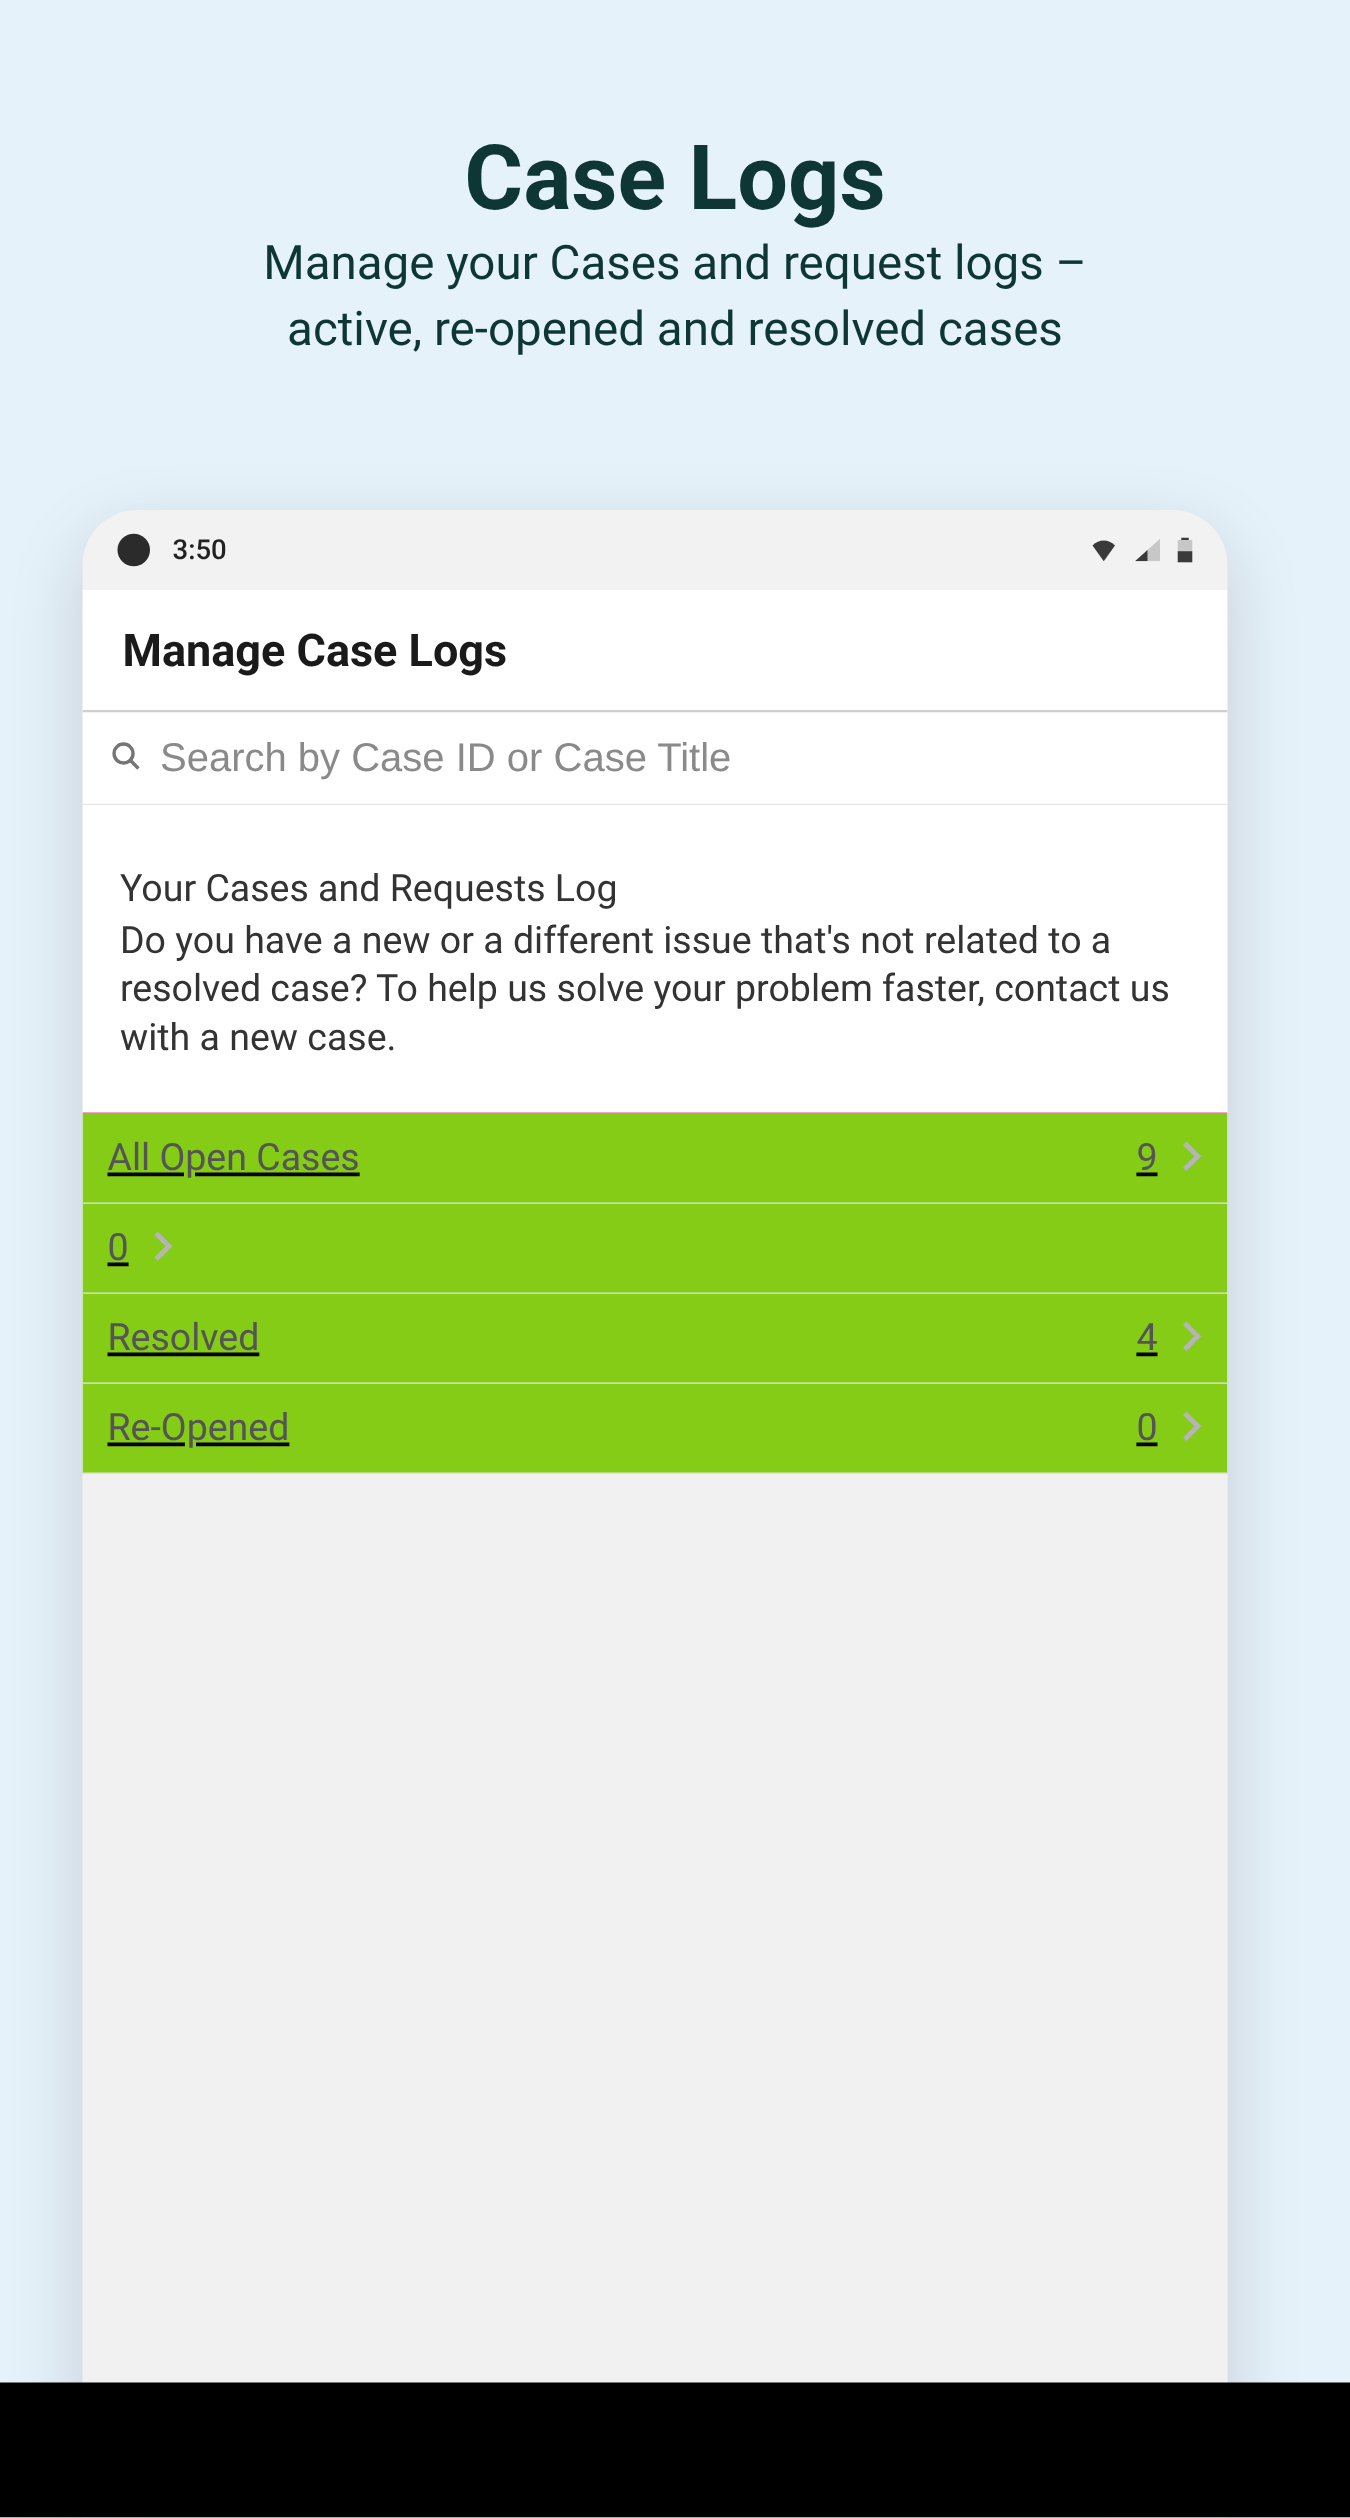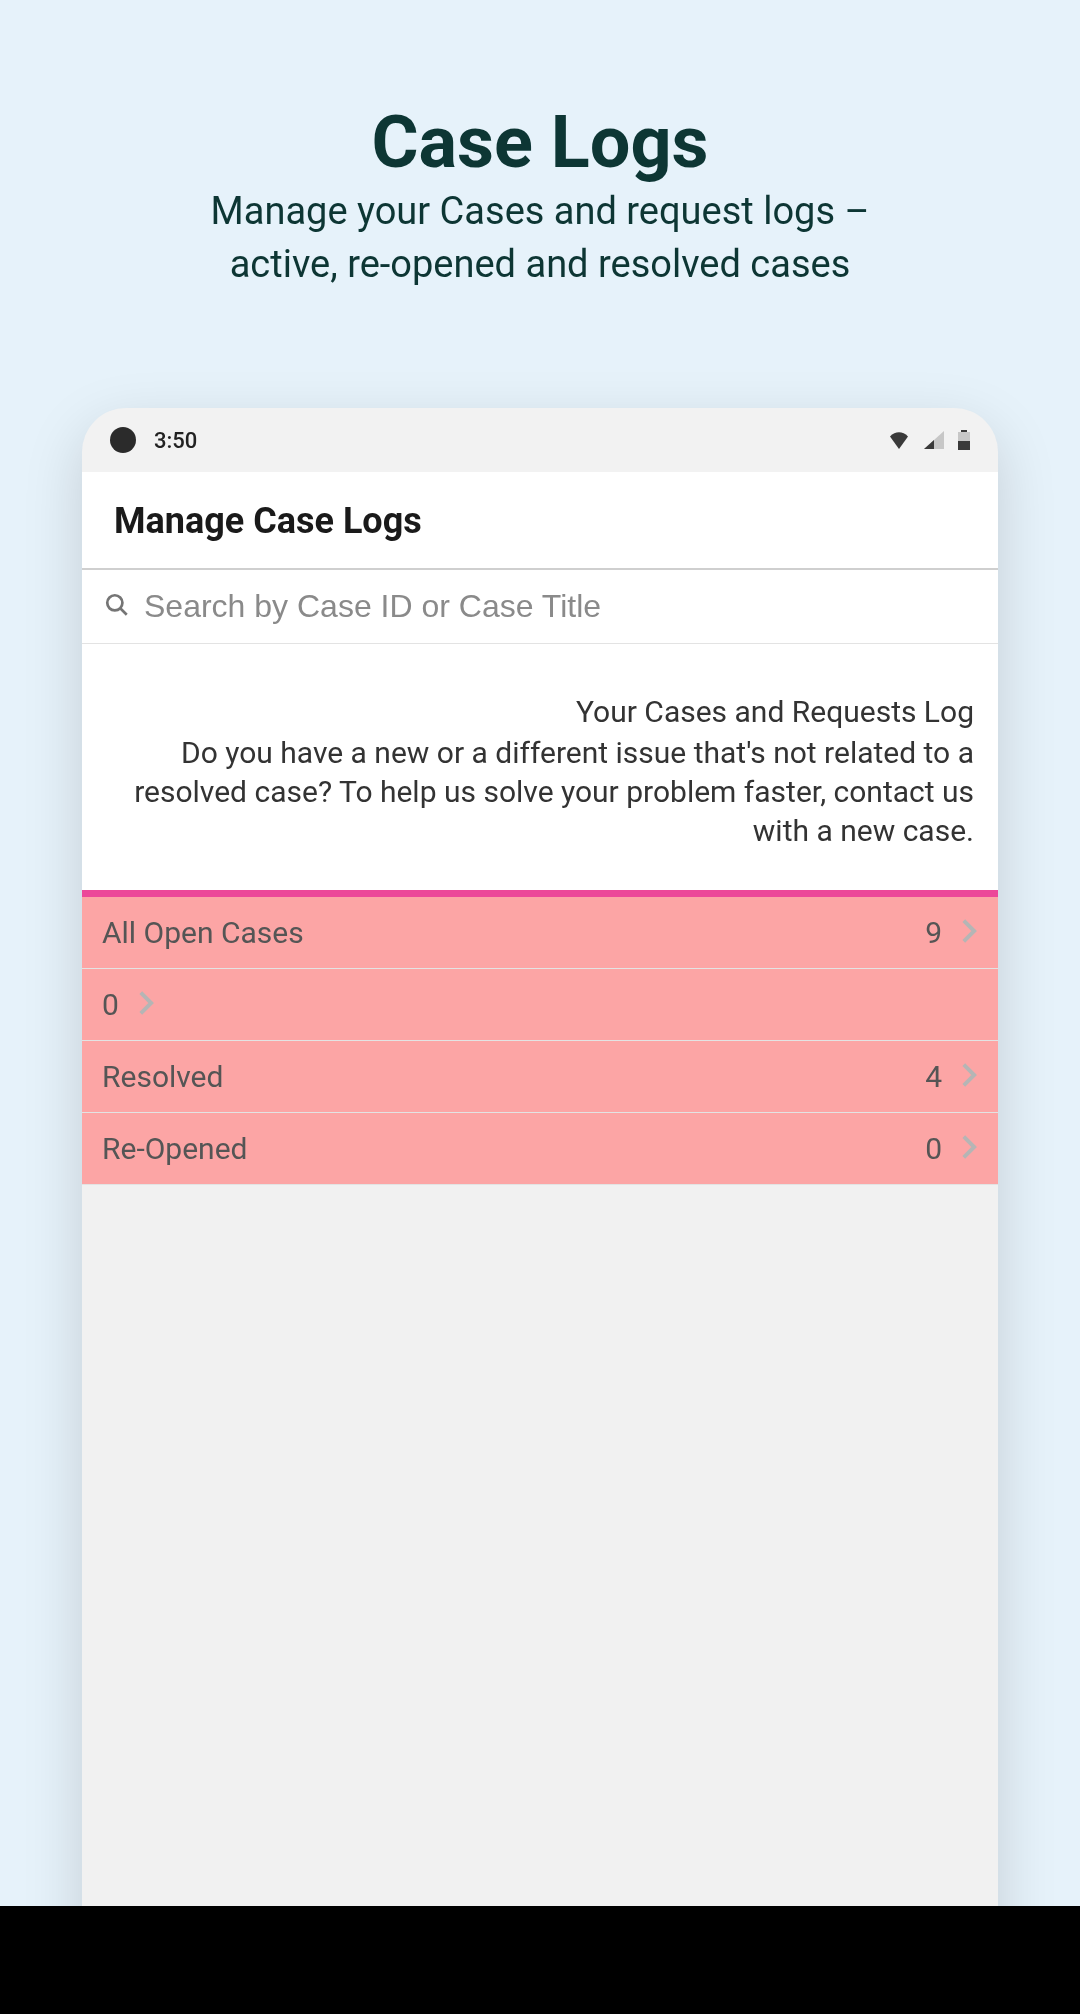--- a/index.html
+++ b/index.html
@@ -33,21 +33,21 @@
     width: 1080px;
     text-align: center;
     font-size: 38px;
     line-height: 1.4;
     color: #0d3634;
     padding: 0 180px;
   }
   .phone {
     position: absolute;
     top: 408px;
-    left: 82px;
+    left: 66px;
     width: 916px;
     height: 1606px;
     background: #f2f2f2;
     border-radius: 44px 44px 0 0;
     box-shadow: 0 20px 60px rgba(0,0,0,0.15);
     overflow: hidden;
   }
   .status-bar {
     height: 64px;
     display: flex;
@@ -101,34 +101,33 @@
     font-size: 32px;
     color: #15803d;
     flex: 1;
     background: transparent;
   }
   .search-row input::placeholder { color: #8a8a8a; }
   .search-icon { color: #757575; }
   .info-block {
     background: #fff;
     padding: 50px 24px 40px 30px;
-    border-bottom: 7px solid #ec4899;
-    text-align: right;
+    border-bottom: 1px solid #ec4899;
   }
   .info-title {
     font-size: 30px;
     color: #333;
     margin-bottom: 4px;
   }
   .info-body {
     font-size: 30px;
     color: #333;
     line-height: 1.3;
   }
-  .case-list { background: #fca5a5; }
+  .case-list { background: #84cc16; text-decoration: underline; }
   .case-row {
     display: flex;
     align-items: center;
     justify-content: space-between;
     padding: 18px 20px;
     border-bottom: 1px solid #e3e3e3;
     cursor: pointer;
   }
   .case-label {
     font-size: 30px;

